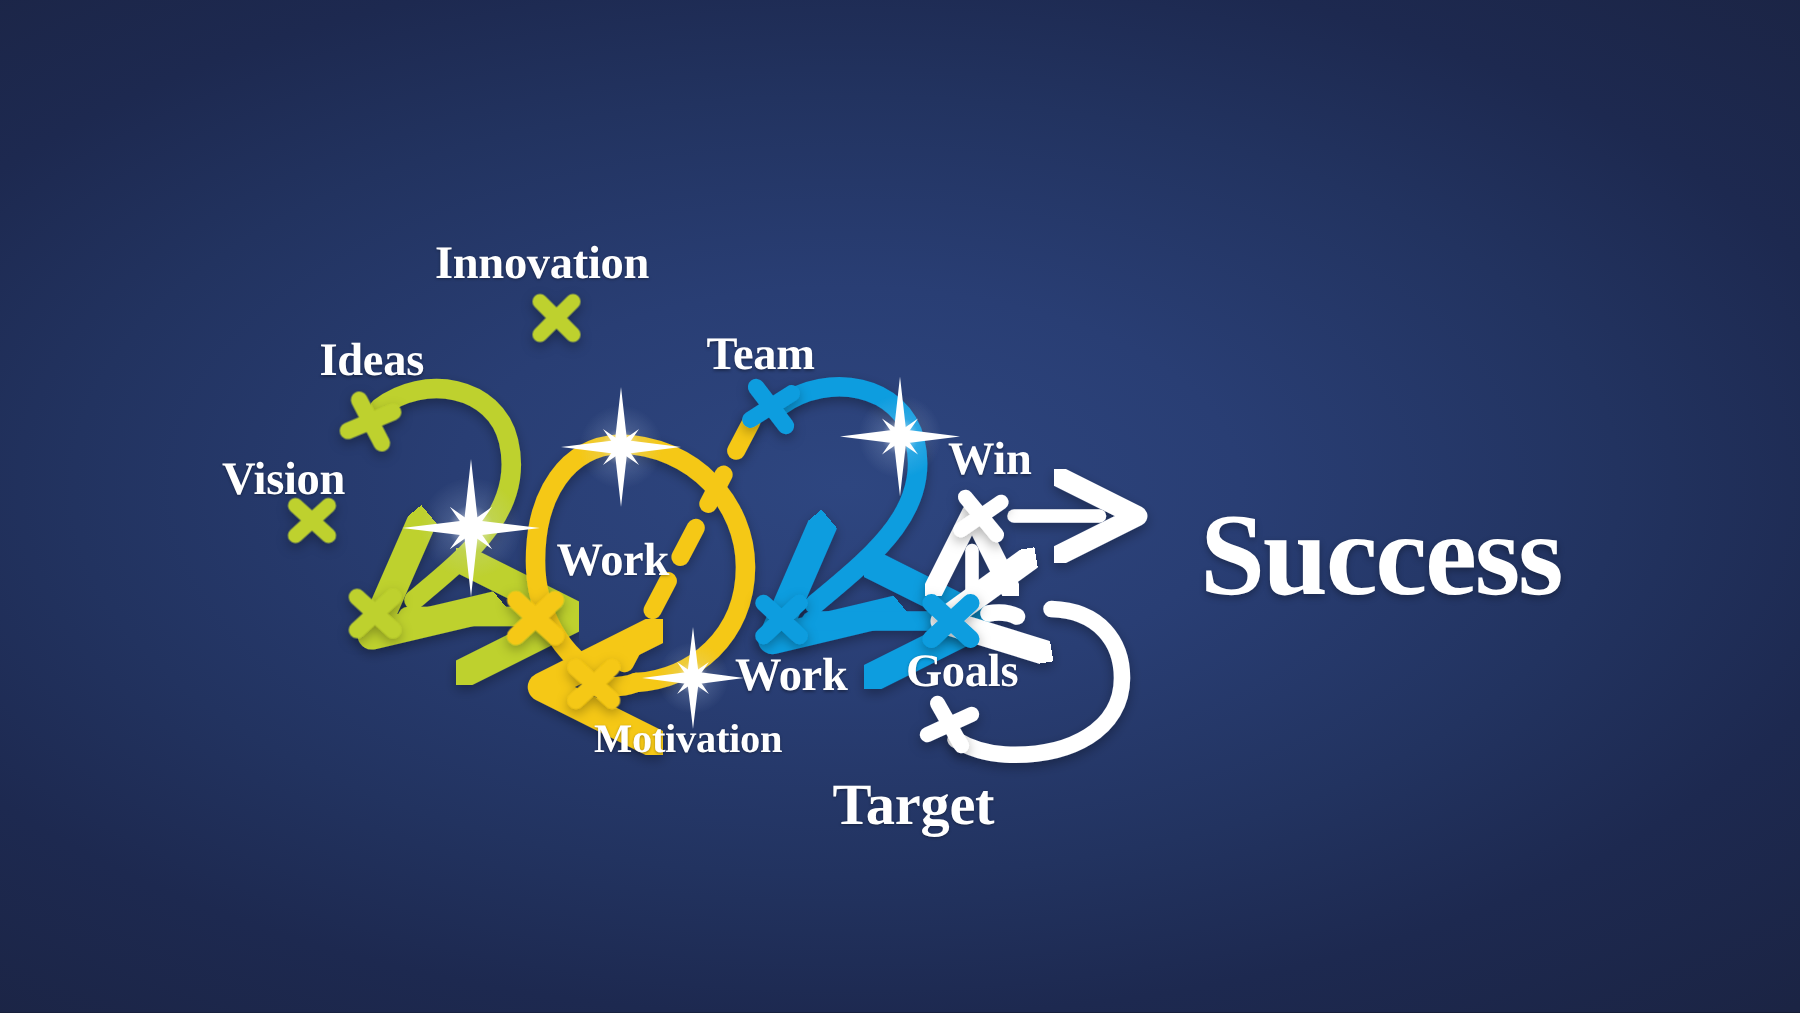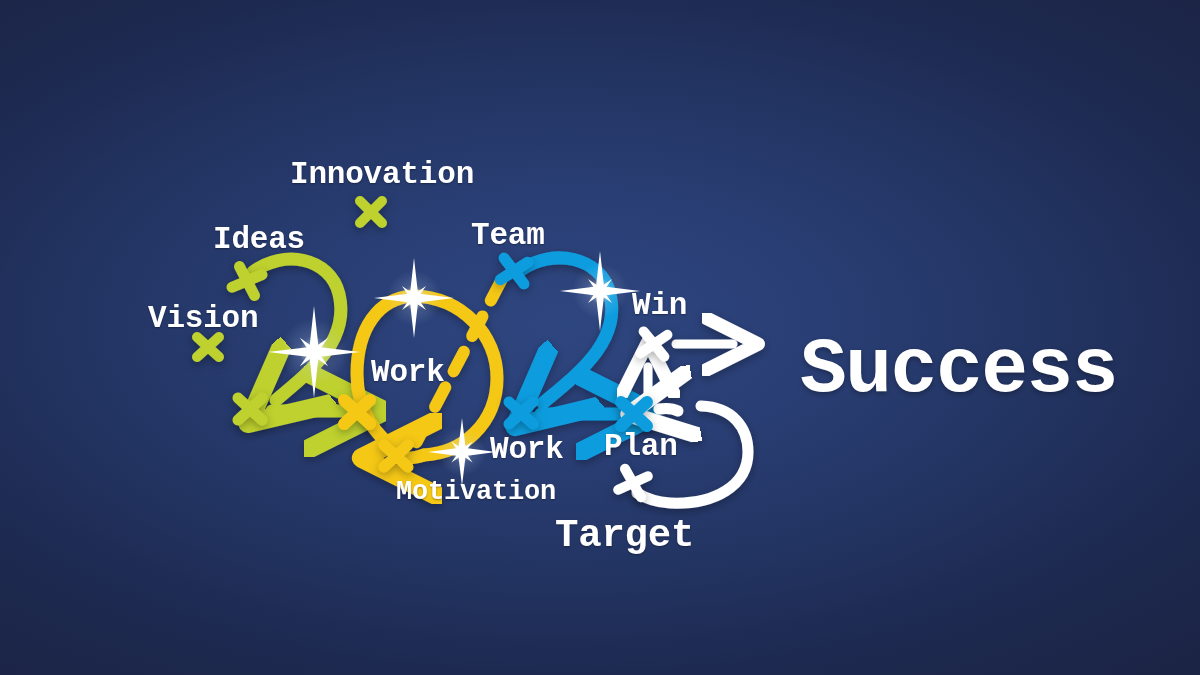--- a/index.html
+++ b/index.html
@@ -5,21 +5,21 @@
   html, body {
     margin: 0;
     padding: 0;
     background: #11162b;
   }
   #stage {
     position: relative;
     width: 1200px;
     height: 675px;
     overflow: hidden;
-    font-family: Liberation Mono, monospace;
+    font-family: Liberation Serif, serif;
     background:
       radial-gradient(ellipse 78% 70% at 47% 48%, #2e4680 0%, #293e74 28%, #223360 55%, #1d2950 75%, #1b2444 100%),
       linear-gradient(135deg, #1c2344 0%, #24305c 35%, #2a3e73 50%, #222f58 70%, #1b2243 100%);
   }
   #vector {
     position: absolute;
     left: 0;
     top: 0;
     width: 1200px;
     height: 675px;
@@ -159,19 +159,19 @@
     </g>
   </svg>
 
   <div class="lbl" style="left:290px; top:157px; font-size:31px;">Innovation</div>
   <div class="lbl" style="left:170px; top:222px; font-size:31px;margin-left:43px;">Ideas</div>
   <div class="lbl" style="left:471px; top:218px; font-size:31px;">Team</div>
   <div class="lbl" style="left:148px; top:301px; font-size:31px;">Vision</div>
   <div class="lbl" style="left:632px; top:288px; font-size:31px;">Win</div>
   <div class="lbl" style="left:371px; top:355px; font-size:31px;">Work</div>
   <div class="lbl" style="left:490px; top:432px; font-size:31px;">Work</div>
-  <div class="lbl" style="left:604px; top:429px; font-size:31px;">Plan</div>
+  <div class="lbl" style="left:604px; top:429px; font-size:31px;">Goals</div>
   <div class="lbl" style="left:352px; top:477px; font-size:27px;margin-left:44px;">Motivation</div>
   <div class="lbl" style="left:555px; top:514px; font-size:39px;">Target</div>
 
   <div id="success-text">Success</div>
 
 </div>
 
 </body></html>

